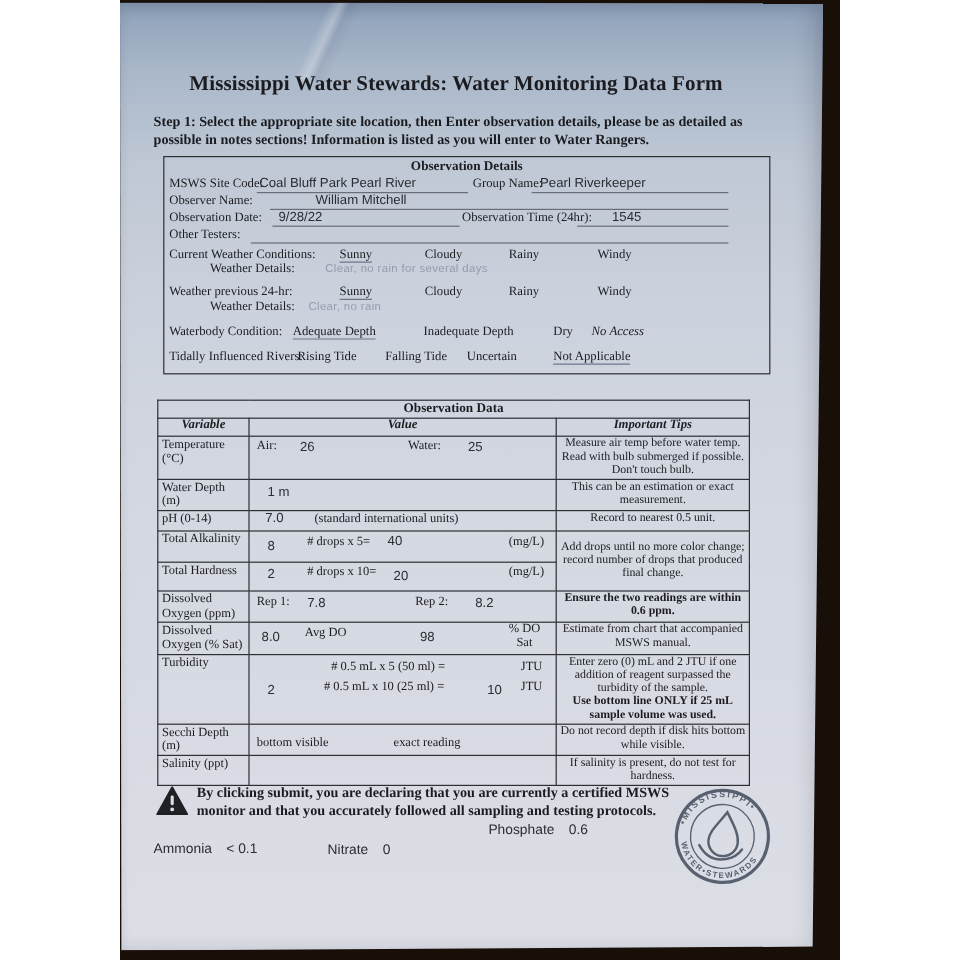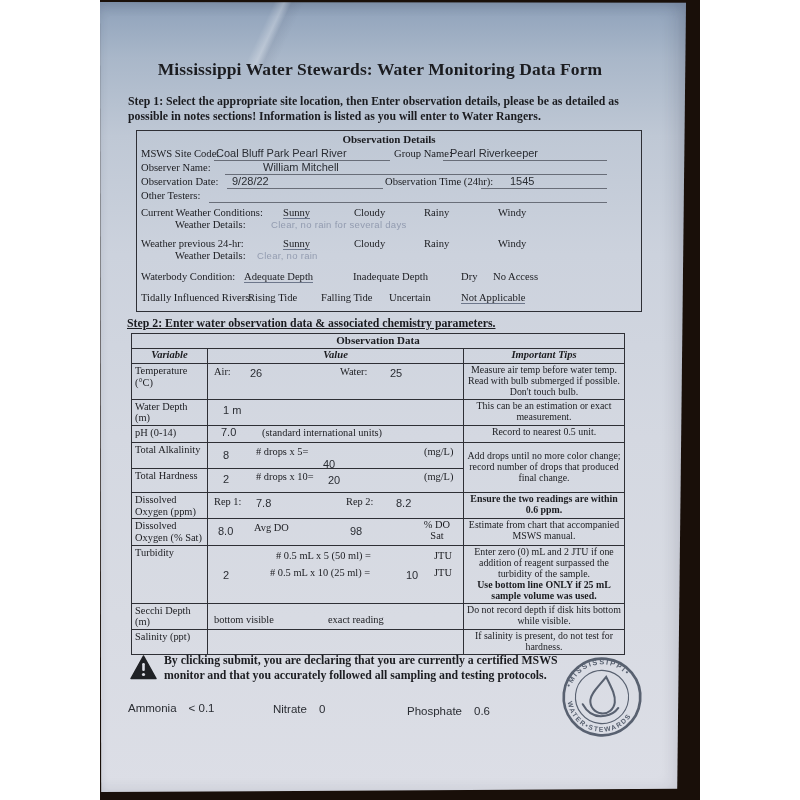--- a/index.html
+++ b/index.html
@@ -109,33 +109,32 @@
       <div class="abs" style="left:0;top:119px;width:100%;height:12px;">
         <span class="abs lbl" style="left:38px;">Weather Details:</span>
         <span class="abs faint" style="left:120px;top:0;">Clear, no rain</span>
       </div>
 
       <div class="abs" style="left:0;top:140px;width:100%;height:12px;">
         <span class="abs lbl" style="left:4px;">Waterbody Condition:</span>
         <span class="abs opt picked" style="left:107px;">Adequate Depth</span>
         <span class="abs opt" style="left:216px;">Inadequate Depth</span>
         <span class="abs opt" style="left:324px;">Dry</span>
-        <span class="abs opt" style="left:356px;">No Access</span>
+        <span class="abs opt" style="left:356px;font-style:italic;">No Access</span>
       </div>
 
       <div class="abs" style="left:0;top:161px;width:100%;height:12px;">
         <span class="abs lbl" style="left:4px;">Tidally Influenced Rivers:</span>
         <span class="abs opt" style="left:111px;">Rising Tide</span>
         <span class="abs opt" style="left:184px;">Falling Tide</span>
         <span class="abs opt" style="left:252px;text-align:center;">Uncertain</span>
         <span class="abs opt picked" style="left:324px;">Not Applicable</span>
       </div>
     </div>
 
-    <div class="abs stepline u" style="left:27px;top:314px;">Step 2: Enter water observation data &amp; associated chemistry parameters.</div>
 
     <table class="obs abs" style="left:31px;top:331px;">
       <colgroup>
           <col style="width:76px">
           <col style="width:256px">
           <col style="width:161px">
         </colgroup>
       <tbody>
           <tr style="height:15px">
             <td colspan="3" class="thead">Observation Data</td>
@@ -168,21 +167,21 @@
           <span class="vspan hand" style="left:13px;top:0;">7.0</span>
           <span class="vspan ser" style="left:54px;top:1px;">(standard international units)</span>
         </td>
         <td class="tipc">Record to nearest 0.5 unit.</td>
       </tr>
       <tr style="height:26px">
         <td class="varc">Total Alkalinity</td>
         <td class="valc">
           <span class="vspan hand" style="left:15px;top:6px;">8</span>
           <span class="vspan ser" style="left:48px;top:3px;"># drops x 5=</span>
-          <span class="vspan hand" style="left:115px;top:2px;margin-top:13px;">40</span>
+          <span class="vspan hand" style="left:115px;top:2px;">40</span>
           <span class="vspan ser" style="left:216px;top:3px;">(mg/L)</span>
         </td>
         <td class="tipc" rowspan="2" style="vertical-align:middle;">Add drops until no more color change; record number of drops that produced final change.</td>
       </tr>
       <tr style="height:24px">
         <td class="varc">Total Hardness</td>
         <td class="valc">
           <span class="vspan hand" style="left:15px;top:4px;">2</span>
           <span class="vspan ser" style="left:48px;top:2px;"># drops x 10=</span>
           <span class="vspan hand" style="left:120px;top:5px;">20</span>
@@ -269,18 +268,18 @@
         <path d="M27 54 q 9 13 23 9 q 8 -2 12 -9" fill="none" stroke="#3c4657" stroke-width="2" stroke-linecap="round"></path>
       </g>
     </svg>
 
     <div class="abs noteln" style="left:28px;top:700px;">
       <span>Ammonia</span><span class="nv">&lt; 0.1</span>
     </div>
     <div class="abs noteln" style="left:173px;top:701px;">
       <span>Nitrate</span><span class="nv">0</span>
     </div>
-    <div class="abs noteln" style="left:307px;top:703px;">
+    <div class="abs noteln" style="left:307px;top:684px;">
       <span>Phosphate</span><span class="nv">0.6</span>
     </div>
 
   </div>
 </div>
 
 </body></html>

